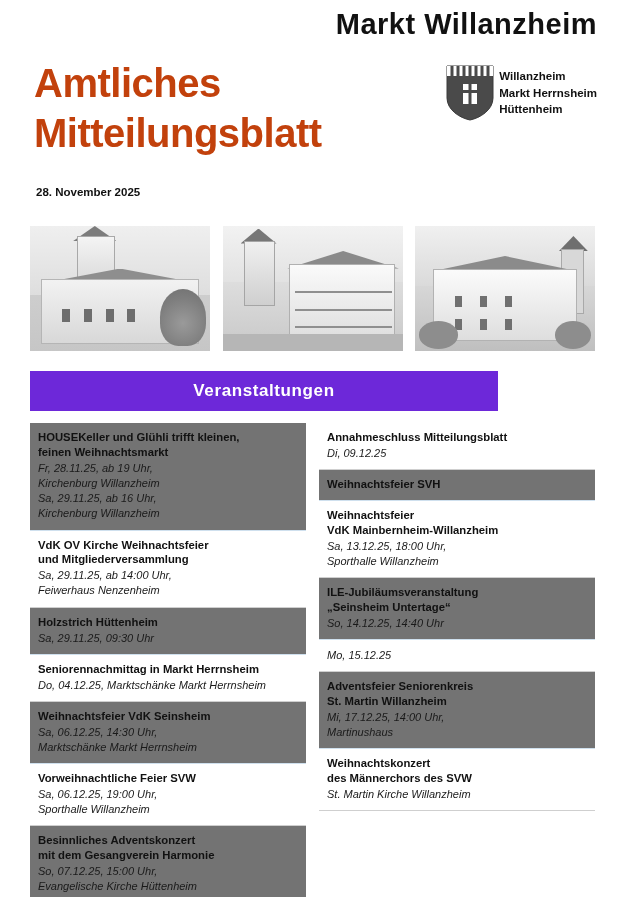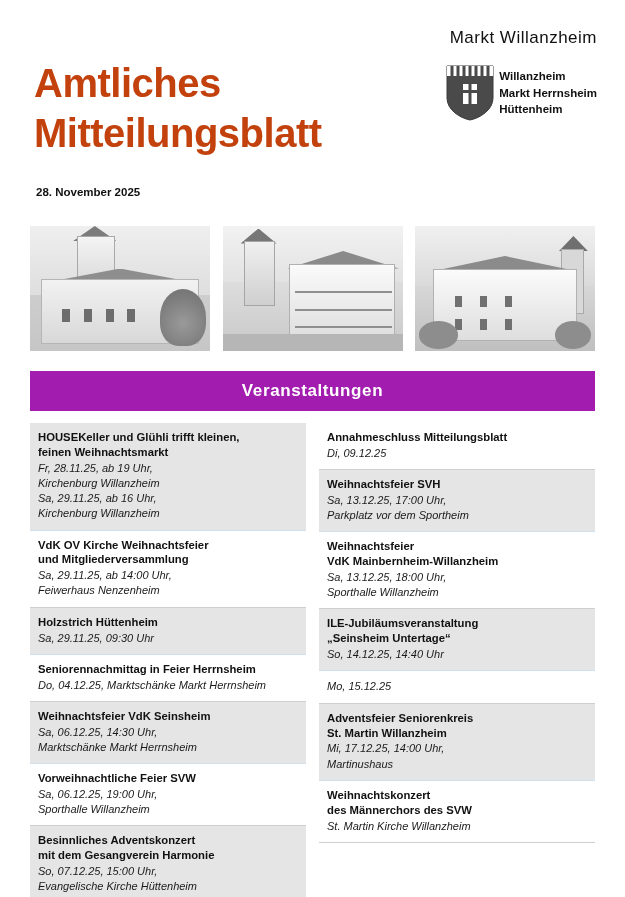--- a/index.html
+++ b/index.html
@@ -23,23 +23,23 @@
   }
 
   
   .masthead {
     position: relative;
     height: 200px;
   }
   .brand-title {
     position: absolute;
     right: 28px;
-    top: 28px;
-    font-size: 17px;
-    font-weight: normal;
+    top: 8px;
+    font-size: 29px;
+    font-weight: bold;
     letter-spacing: 0.5px;
     color: #111111;
   }
   .crest-block {
     position: absolute;
     right: 28px;
     top: 64px;
     display: flex;
     align-items: center;
     gap: 3px;
@@ -120,23 +120,23 @@
   .ph3 .tower3 { position:absolute; right:6%; width:12%; top:18%; bottom:30%; background:#d8d8d8; border:1px solid #a9a9a9; }
   .ph3 .spire3 { position:absolute; right:4%; width:16%; top:8%; height:12%; background:#6f6f6f; clip-path: polygon(50% 0%, 100% 100%, 0% 100%); }
   .ph3 .bush { position:absolute; bottom:2%; height:22%; background:#8d8d8d; border-radius:50%; }
   .ph3 .win { position:absolute; width:7px; height:11px; background:#707070; }
 
   
   .section-bar {
     position: absolute;
     left: 30px;
     top: 371px;
-    width: 565px;
+    width: 468px;
     height: 40px;
-    background: #a21caf;
+    background: #6d28d9;
     color: #ffffff;
     font-size: 17px;
     font-weight: bold;
     display: flex;
     align-items: center;
     justify-content: center;
     letter-spacing: 0.6px;
   }
 
   
@@ -149,21 +149,21 @@
     gap: 13px;
   }
   .col {
     width: 276px;
   }
   .event {
     padding: 7px 8px 8px 8px;
     border-bottom: 1px solid #cfcfcf;
   }
   .event.shaded {
-    background: #e5e5e5;
+    background: #737373;
     border-bottom: 1px solid #cfe0ee;
   }
   .event .title {
     font-size: 11.3px;
     font-weight: bold;
     line-height: 1.32;
     color: #111111;
   }
   .event .detail {
     font-size: 11px;
@@ -280,21 +280,21 @@
         <div class="title">
           <div>Holzstrich Hüttenheim</div>
         </div>
         <div class="detail">
           <div>Sa, 29.11.25, 09:30 Uhr</div>
         </div>
       </div>
 
       <div class="event">
         <div class="title">
-          <div>Seniorennachmittag in Feier Herrnsheim</div>
+          <div>Seniorennachmittag in Markt Herrnsheim</div>
         </div>
         <div class="detail">
           <div>Do, 04.12.25, Marktschänke Markt Herrnsheim</div>
         </div>
       </div>
 
       <div class="event shaded">
         <div class="title">
           <div>Weihnachtsfeier VdK Seinsheim</div>
         </div>
@@ -335,24 +335,20 @@
         </div>
         <div class="detail">
           <div>Di, 09.12.25</div>
         </div>
       </div>
 
       <div class="event shaded">
         <div class="title">
           <div>Weihnachtsfeier SVH</div>
         </div>
-        <div class="detail">
-          <div>Sa, 13.12.25, 17:00 Uhr,</div>
-          <div>Parkplatz vor dem Sportheim</div>
-        </div>
       </div>
 
       <div class="event">
         <div class="title">
           <div>Weihnachtsfeier</div>
           <div>VdK Mainbernheim-Willanzheim</div>
         </div>
         <div class="detail">
           <div>Sa, 13.12.25, 18:00 Uhr,</div>
           <div>Sporthalle Willanzheim</div>

